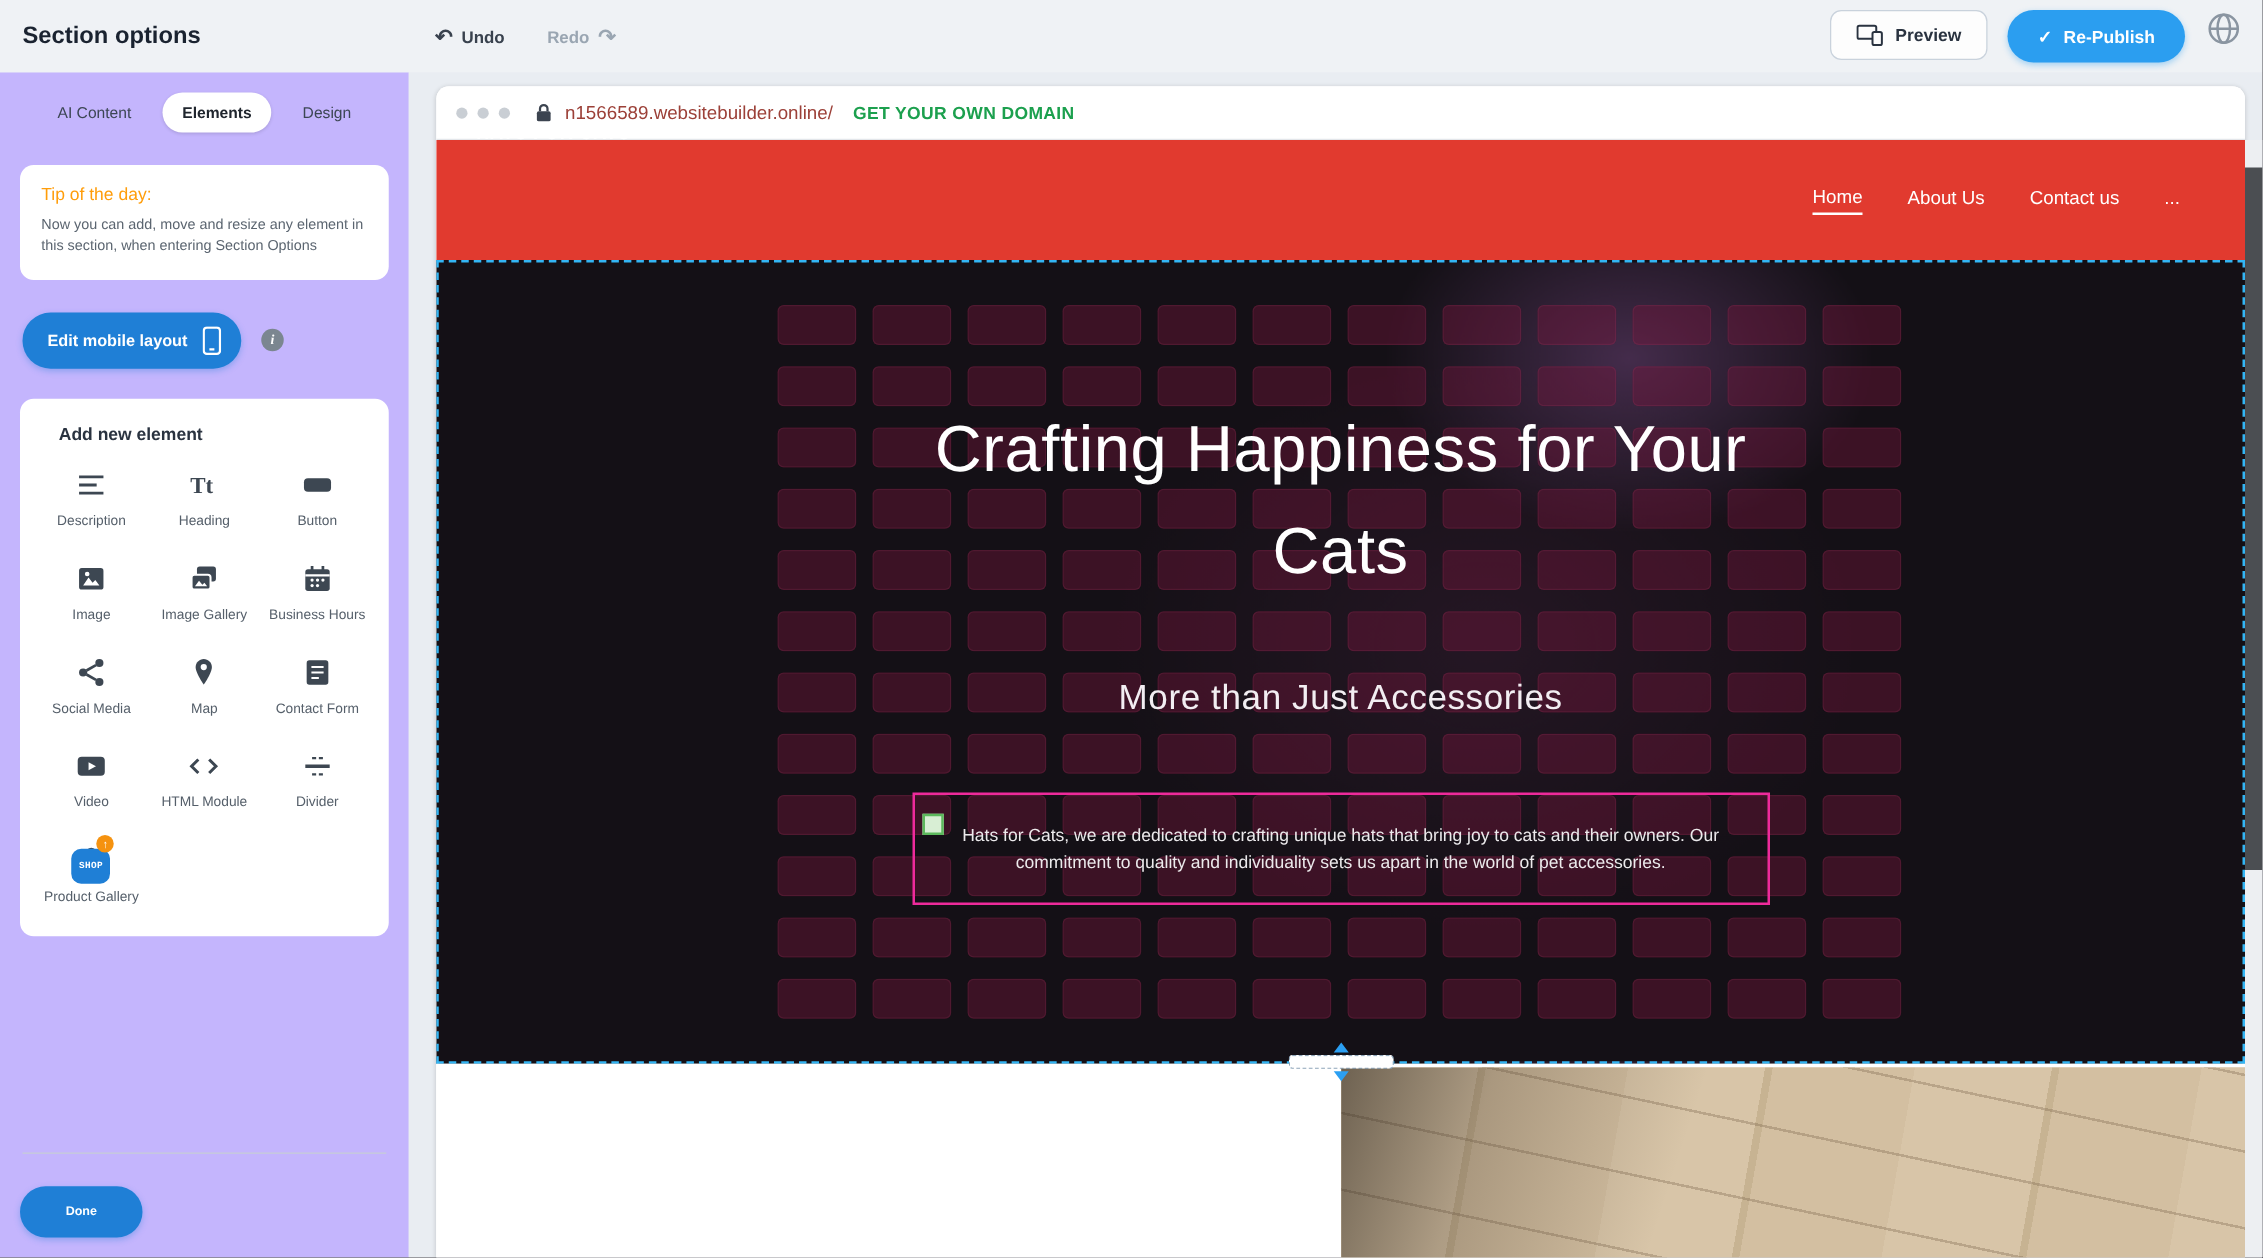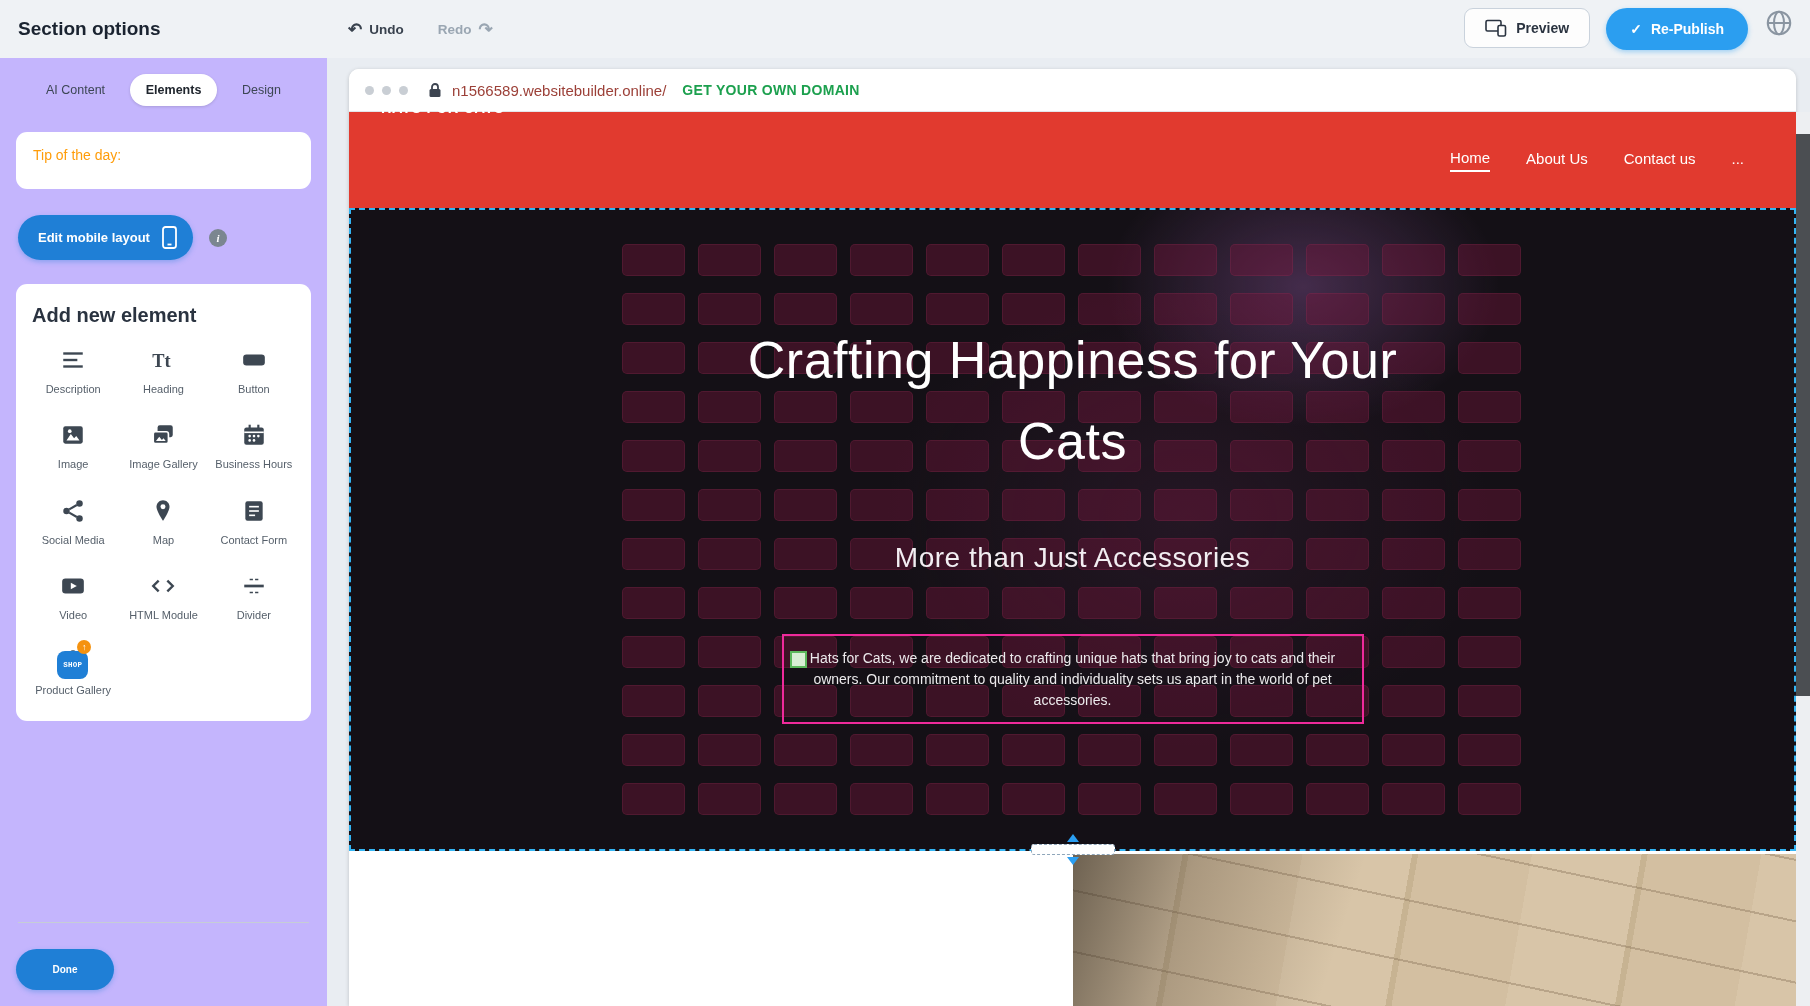--- a/index.html
+++ b/index.html
@@ -53,21 +53,21 @@
     background:#1f7fd6; border:none; border-radius:23px; height:45px; padding:0 16px 0 20px;
     display:flex; align-items:center; gap:12px; font-family:inherit; font-size:13px; font-weight:600; color:#fff; cursor:pointer;
     box-shadow:0 2px 5px rgba(31,127,214,.35);
   }
   .info-dot {
     width:18px; height:18px; border-radius:50%; background:#7b8690; color:#fff;
     font-size:11px; font-style:italic; font-weight:700; display:flex; align-items:center; justify-content:center;
     font-family:"Liberation Serif", serif; cursor:pointer;
   }
   .add-card { margin-top:24px; padding:18px 12px 24px; }
-  .add-title { font-size:20px; font-weight:600; color:#2a3340; margin:2px 0 20px 4px; }
+  .add-title { font-size:14px; font-weight:600; color:#2a3340; margin:2px 0 20px 19px; }
   .el-grid { display:grid; grid-template-columns:repeat(3,1fr); row-gap:26px; justify-items:center; }
   .el-item { width:88px; text-align:center; cursor:pointer; }
   .el-icon { display:block; height:28px; margin-bottom:7px; position:relative; }
   .el-icon svg { display:inline-block; }
   .el-label { font-size:11px; color:#555f6a; line-height:1.3; display:block; }
   .shop-badge {
     position:absolute; left:50%; margin-left:-16px; bottom:-3px; background:#1f7fd6; color:#fff;
     font-size:7.5px; font-weight:700; padding:10px 6px; border-radius:8px; letter-spacing:.3px;font-family:Liberation Mono, monospace;
   }
   .plus-badge {
@@ -121,21 +121,21 @@
   }
   .hero-heading {
     position:absolute; top:110px; left:50%; transform:translateX(-50%); width:680px; z-index:3;
     text-align:center; color:#fff; font-size:52px; line-height:81px; font-weight:500; letter-spacing:.5px;
   }
   .hero-sub {
     position:absolute; top:332px; left:0; width:100%; z-index:3;
     text-align:center; color:#f2eef2; font-size:28px; font-weight:400; letter-spacing:.5px;
   }
   .para-box {
-    position:absolute; top:424px; left:50%; transform:translateX(-50%); width:582px; height:90px; z-index:3;
+    position:absolute; top:424px; left:50%; transform:translateX(-50%); width:686px; height:90px; z-index:3;
     border:2px solid #ee2a9b; display:flex; align-items:center; justify-content:center; padding:8px 14px;
   }
   .para-handle {
     position:absolute; left:6px; top:15px; width:17px; height:17px;
     background:#d8eed4; border:2px solid #5cb85c; z-index:4;
   }
   .para-text { color:#eceaec; font-size:14px; line-height:21px; text-align:center; }
   .drag-widget {
     position:absolute; left:50%; bottom:-16px; transform:translateX(-50%); z-index:6;
     display:flex; flex-direction:column; align-items:center; cursor:ns-resize;
@@ -205,20 +205,21 @@
 
   <aside class="sidebar">
     <div class="tabs">
       <button class="tab">AI Content</button>
       <button class="tab active">Elements</button>
       <button class="tab">Design</button>
     </div>
 
     <div class="card tip-card">
       <div class="tip-title">Tip of the day:</div>
+      <div class="tip-body">Now you can add, move and resize any element in this section, when entering Section Options</div>
     </div>
 
     <div class="edit-row">
       <button class="edit-mobile-btn">
         <span>Edit mobile layout</span>
         <span>
           <svg width="15" height="23" viewBox="0 0 15 23" fill="none" stroke="#fff" stroke-width="1.8">
             <rect x="1" y="1" width="13" height="21" rx="2.5"></rect>
             <line x1="5.5" y1="18.5" x2="9.5" y2="18.5"></line>
           </svg>

